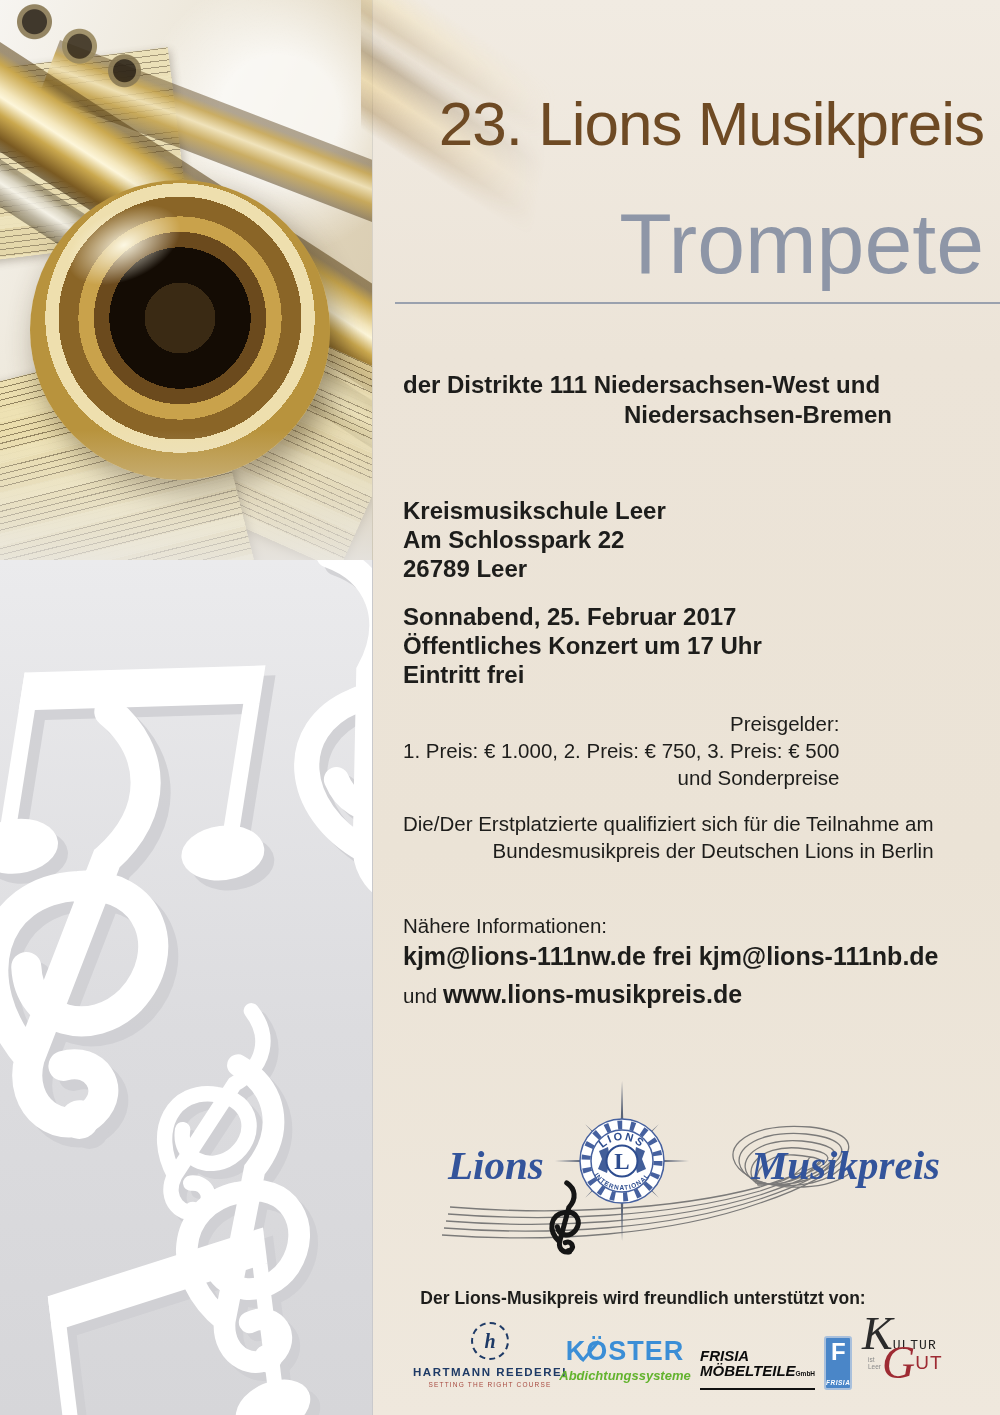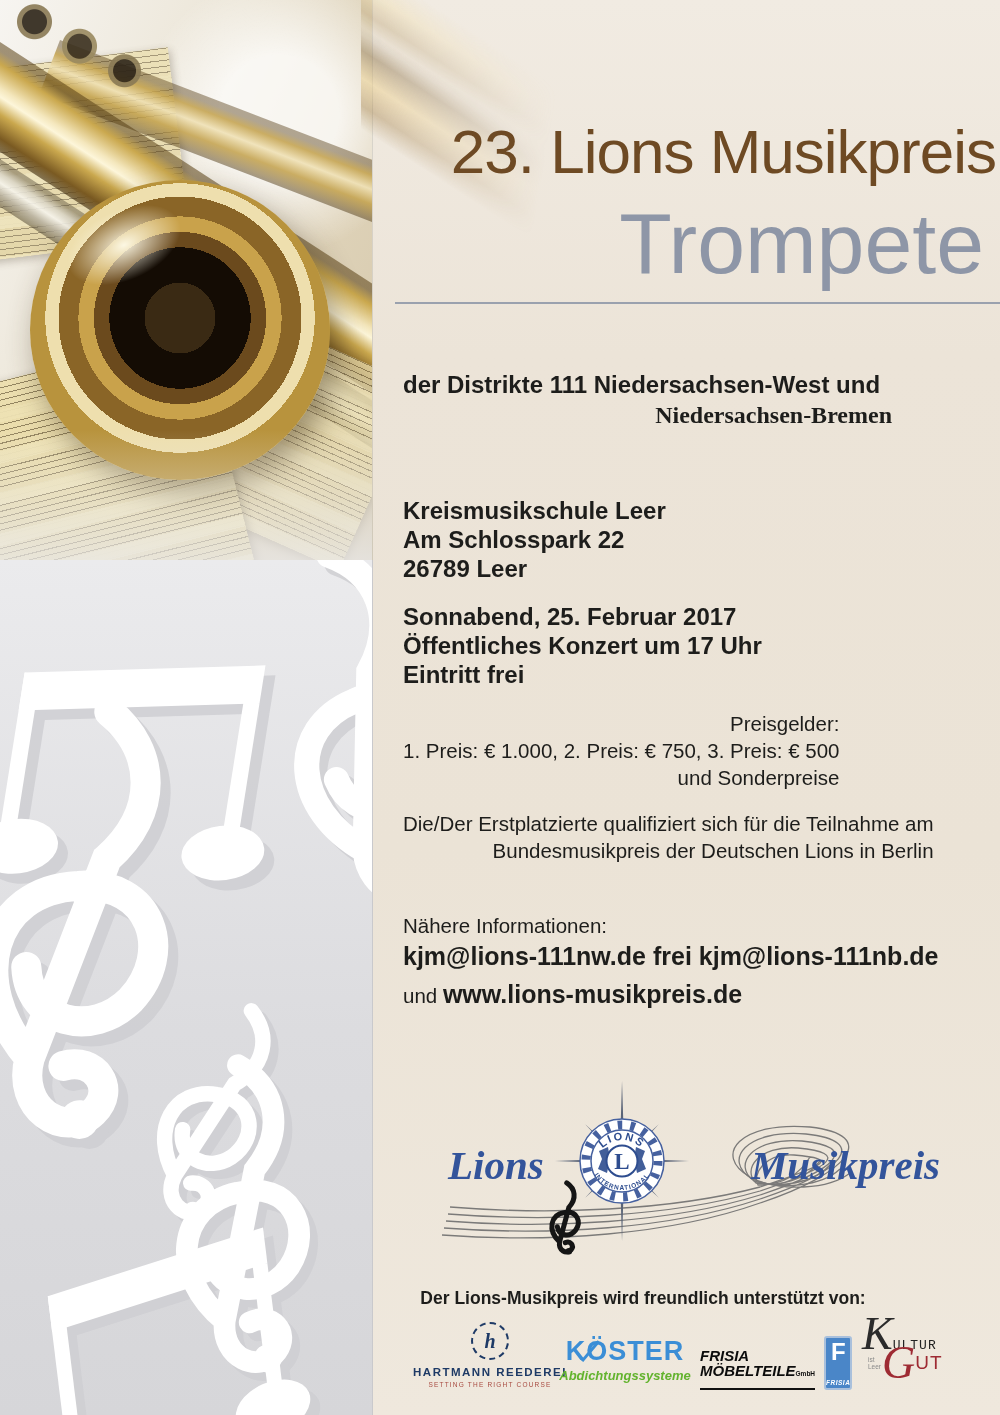--- a/index.html
+++ b/index.html
@@ -48,25 +48,25 @@
     background:
       linear-gradient(33deg, transparent 32%, rgba(150,110,45,.38) 38%, rgba(235,205,135,.5) 45%, rgba(110,78,26,.38) 52%, transparent 58%),
       linear-gradient(33deg, transparent 56%, rgba(160,125,60,.28) 62%, rgba(240,218,155,.32) 68%, transparent 75%);
     -webkit-mask-image:linear-gradient(100deg,rgba(0,0,0,.95) 10%,transparent 82%);
     mask-image:linear-gradient(100deg,rgba(0,0,0,.95) 10%,transparent 82%);}
   .deco{position:absolute;left:0;top:560px;width:372px;height:855px;overflow:hidden;
     background:linear-gradient(to bottom,#ebebed,#dcdcdf 55%,#d6d6d9 100%);
     border-right:1px solid #c9c9cc;}
   .deco svg{display:block;}
   
-  .title{position:absolute;top:88px;right:4px;font-size:62px;letter-spacing:-1px;color:#6e4a24;white-space:nowrap;margin-top:28px;}
+  .title{position:absolute;top:88px;right:16px;font-size:62px;letter-spacing:-1px;color:#6e4a24;white-space:nowrap;}
   .subtitle{position:absolute;top:194px;right:16px;font-size:86px;color:#8e96a7;white-space:nowrap;}
   .rule{position:absolute;top:302px;left:395px;right:0;border-top:2px solid #9aa1ae;}
   .districts{position:absolute;left:403px;top:370px;width:537px;font-weight:bold;font-size:24px;line-height:30px;}
-  .districts .l2{text-align:right;padding-right:48px;font-family:Liberation Serif, serif;}
+  .districts .l2{text-align:right;padding-right:48px;}
   .block-bold{position:absolute;left:403px;font-weight:bold;font-size:24px;line-height:29px;}
   .venue{top:496px;}
   .event{top:602px;}
   .block-reg{position:absolute;left:403px;font-size:20.5px;line-height:27px;text-align:right;}
   .prizes{top:710px;}
   .qual{top:810px;}
   .info-label{top:912px;}
   .emails{position:absolute;left:403px;top:942px;font-weight:bold;font-size:25px;}
   .webline{position:absolute;left:403px;top:980px;font-size:20.5px;}
   .webline b{font-size:25px;}

